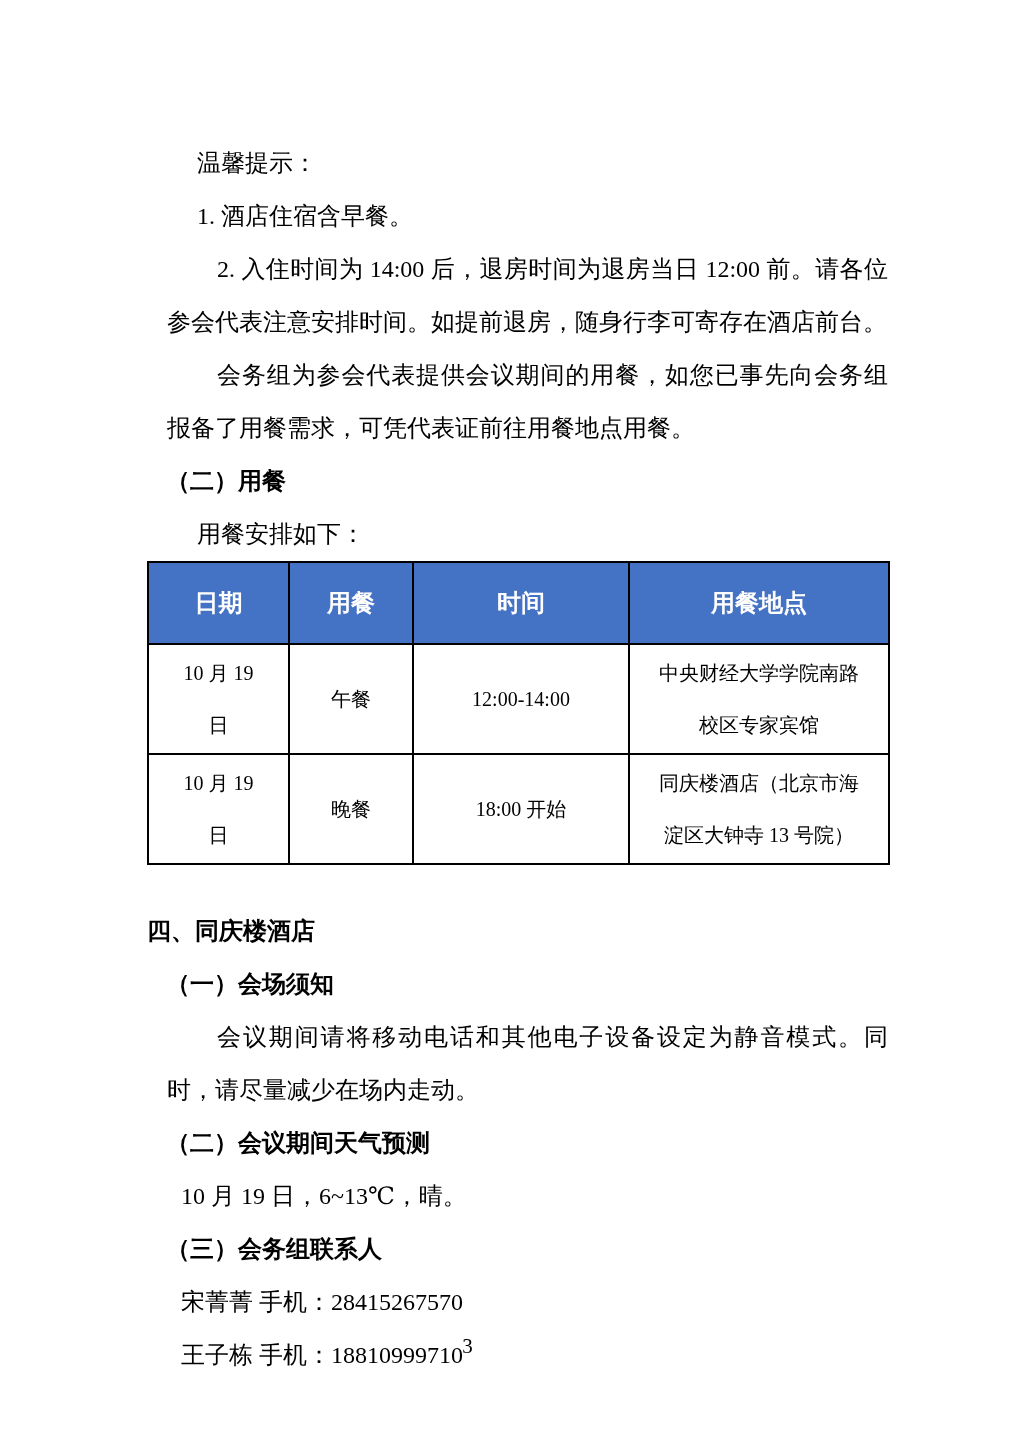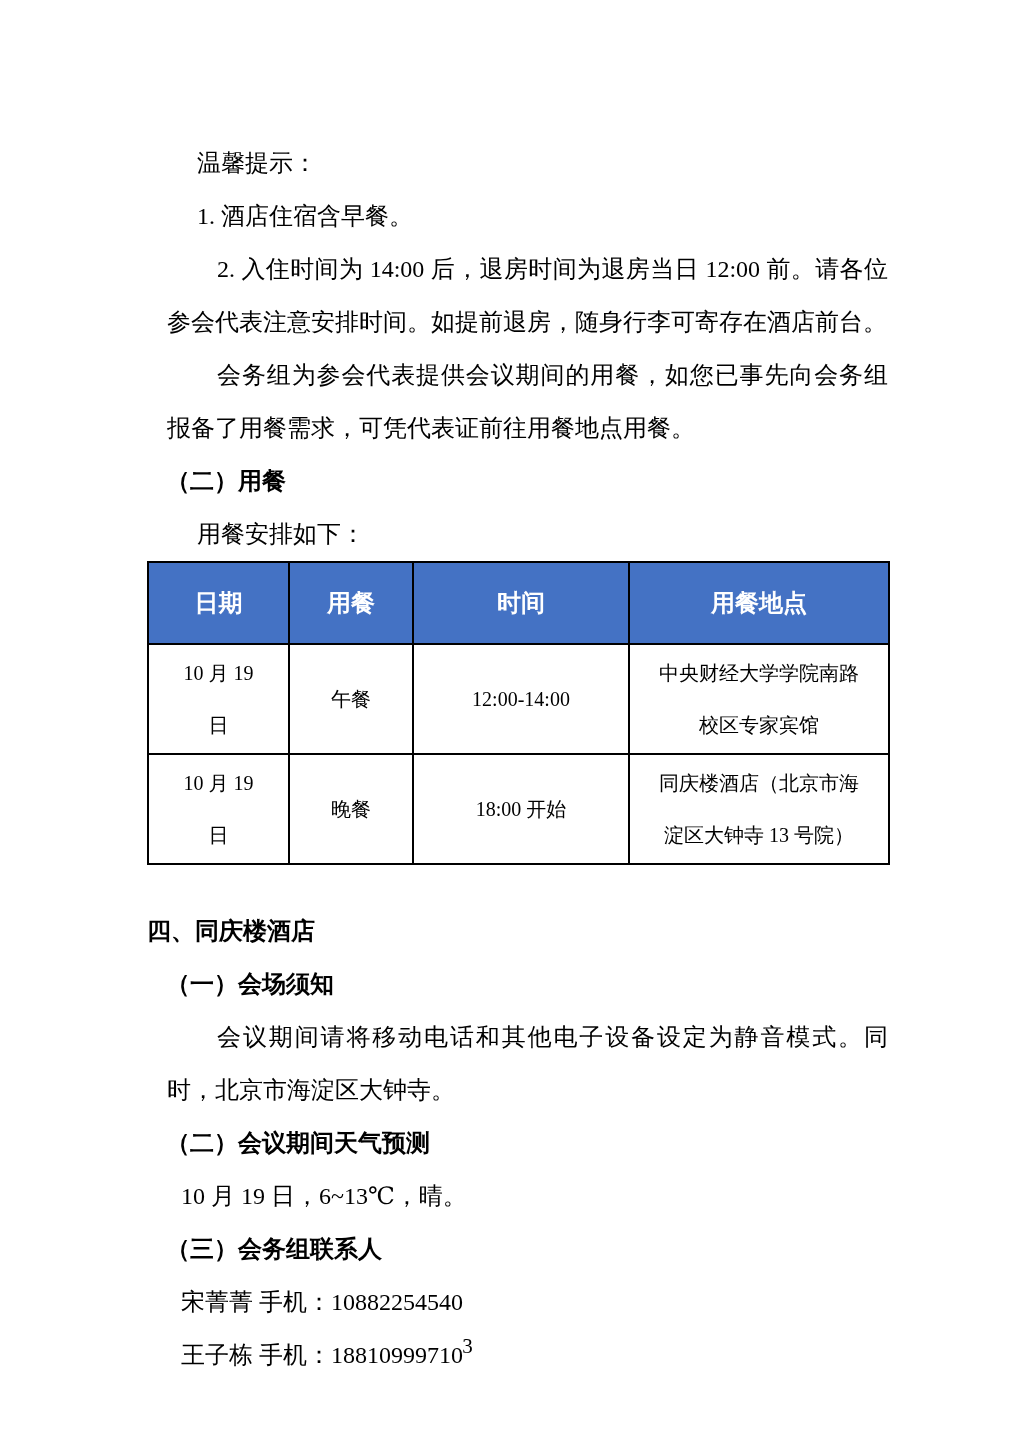--- a/index.html
+++ b/index.html
@@ -117,23 +117,23 @@
           <td>10 月 19 日</td>
           <td>晚餐</td>
           <td>18:00 开始</td>
           <td>同庆楼酒店（北京市海淀区大钟寺 13 号院）</td>
         </tr>
       </tbody>
     </table>
 
     <p class="line heading gap-after-table">四、同庆楼酒店</p>
     <p class="line heading ti-08">（一）会场须知</p>
-    <p class="line ti-2 justify">会议期间请将移动电话和其他电子设备设定为静音模式。同时，北京市海淀区大钟寺。</p>
+    <p class="line ti-2 justify">会议期间请将移动电话和其他电子设备设定为静音模式。同时，请尽量减少在场内走动。</p>
     <p class="line heading ti-08">（二）会议期间天气预测</p>
     <p class="line ti-14">10 月 19 日，6~13℃，晴。</p>
     <p class="line heading ti-08">（三）会务组联系人</p>
-    <p class="line ti-14">宋菁菁 手机：10882254540</p>
+    <p class="line ti-14">宋菁菁 手机：28415267570</p>
     <p class="line ti-14">王子栋 手机：18810999710</p>
 
   </div>
 
   <div class="page-number">3</div>
 </div>
 
 </body></html>

